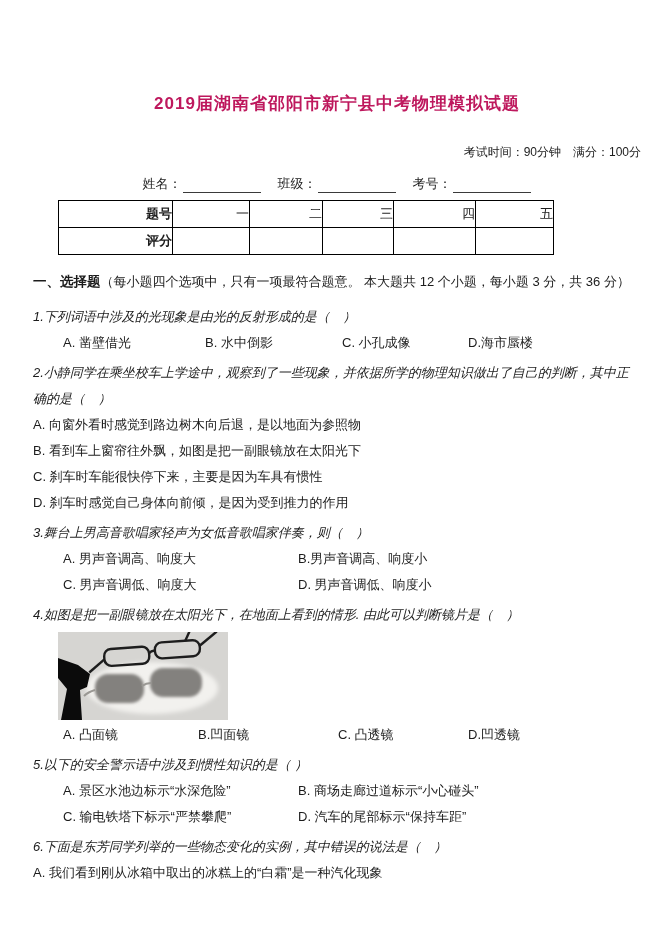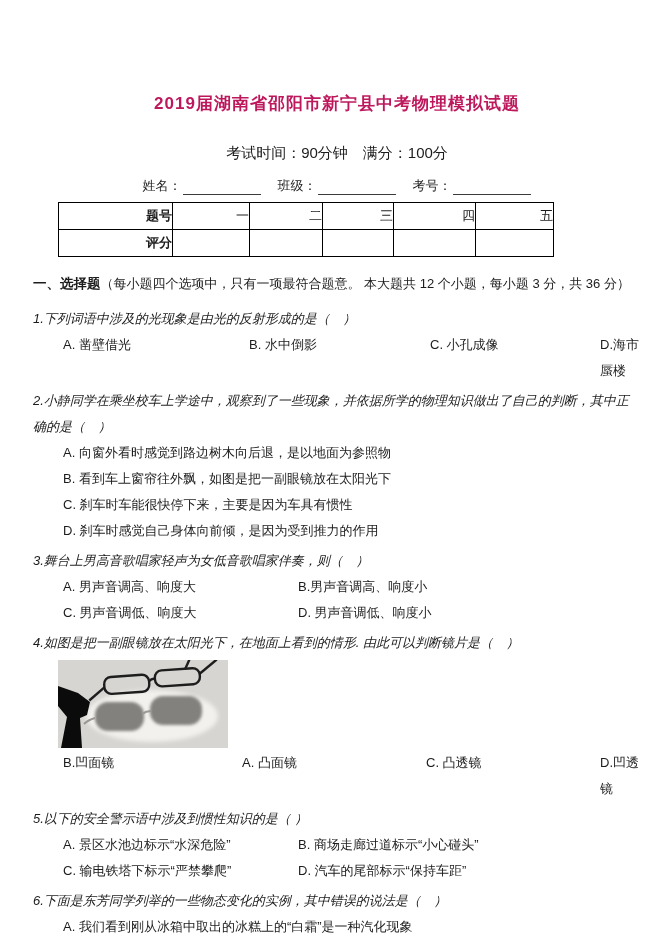--- a/index.html
+++ b/index.html
@@ -3,36 +3,36 @@
 <meta charset="utf-8">
 <style>
   html,body{margin:0;padding:0;background:#ffffff;}
   .page{
     width:661px;height:936px;background:#ffffff;box-sizing:border-box;
     padding:0 20px 0 33px;overflow:hidden;position:relative;
     font-family:"Liberation Sans","DejaVu Sans",sans-serif;color:#1c1c1c;
   }
   .doc-title{margin:0;padding-top:92px;text-align:center;font-size:17px;
     font-weight:bold;color:#be185d;letter-spacing:1px;}
-  .exam-info{margin:29px 0 0 0;text-align:center;font-size:15px;}
+  .exam-info{margin:29px 0 0 0;text-align:right;font-size:12px;}
   .name-line{margin:14px 0 0 0;text-align:center;font-size:13px;}
   .blank{display:inline-block;width:78px;height:14px;border-bottom:1px solid #3a3a3a;margin:0 1px;vertical-align:bottom;}
   .gap{display:inline-block;width:16px;}
   table.score{border-collapse:collapse;margin:7px 0 0 25px;table-layout:fixed;}
   table.score td{border:1.6px solid #000;height:26px;text-align:right;
     font-size:13px;padding:0;}
   table.score td.rowlabel{font-weight:bold;}
   .section-heading{margin:9px 0 0 0;font-size:13px;line-height:36px;font-weight:normal;}
   .section-heading .sec-bold{font-weight:bold;font-size:13.5px;}
   .question{margin-top:4px;font-size:13px;line-height:26px;}
   .q-text{margin:0;font-style:italic;}
-  .opts-row4{display:grid;grid-template-columns:142px 137px 126px 1fr;margin-left:30px;gap:44px;}
+  .opts-row4{display:grid;grid-template-columns:142px 137px 126px 1fr;margin-left:30px;}
   .opts-row4.q4cols{grid-template-columns:135px 140px 130px 1fr;}
   .opts-grid2{display:grid;grid-template-columns:235px 1fr;margin-left:30px;}
-  .opts-stack{margin-left:30px;}
+  .opts-stack{}
   .opts-stack p{margin:0;}
   .figure{margin:4px 0 2px 25px;width:170px;height:88px;line-height:0;}
 </style>
 </head>
 <body>
 
 <div class="page">
 
   <h1 class="doc-title">2019届湖南省邵阳市新宁县中考物理模拟试题</h1>
 
@@ -130,22 +130,22 @@
           <path d="M91,21 Q94,18 97,19"></path>
           <path d="M46,24 L30,36"></path>
           <path d="M142,17 L160,4"></path>
           <path d="M128,11 L135,-2"></path>
         </g>
 
         <path d="M0,26 L20,33 L32,42 L29,55 L22,58 L24,88 L3,88 L9,57 L0,46 Z" fill="#0b0b0b"></path>
       </svg>
     </div>
     <div class="opts-row4 q4cols">
+      <span>A. 凸面镜</span>
       <span>B.凹面镜</span>
-      <span>A. 凸面镜</span>
       <span>C. 凸透镜</span>
       <span>D.凹透镜</span>
     </div>
   </div>
 
   <div class="question">
     <p class="q-text">5.以下的安全警示语中涉及到惯性知识的是（ ）</p>
     <div class="opts-grid2">
       <span>A. 景区水池边标示“水深危险”</span>
       <span>B. 商场走廊过道标示“小心碰头”</span>

